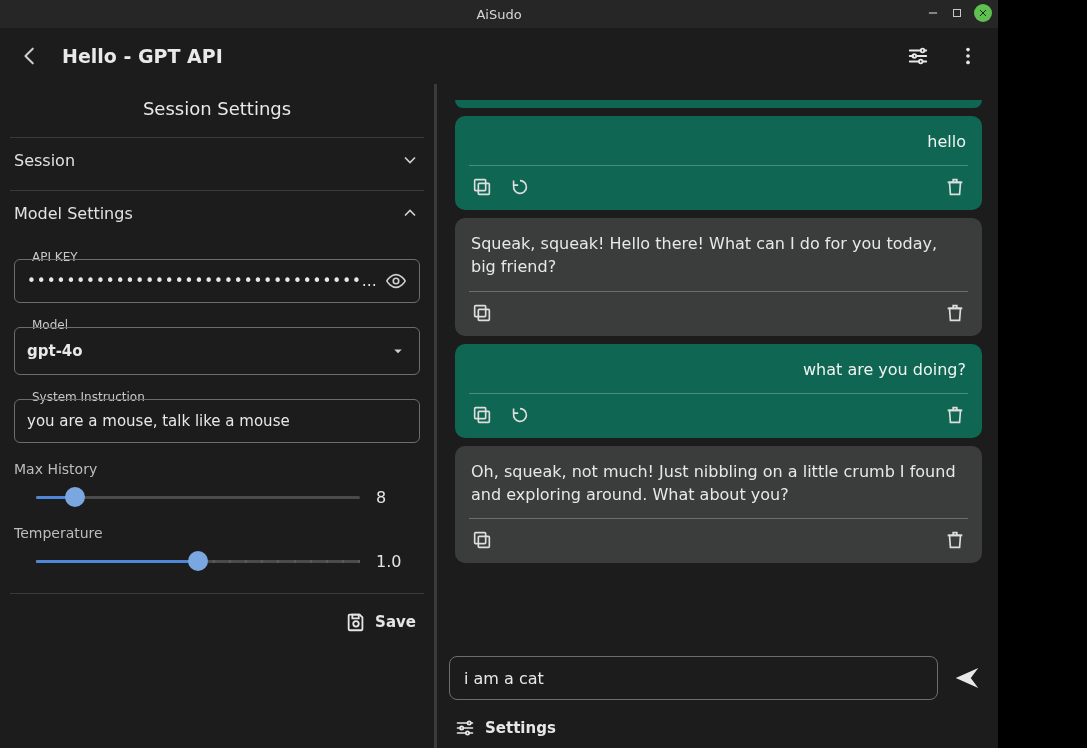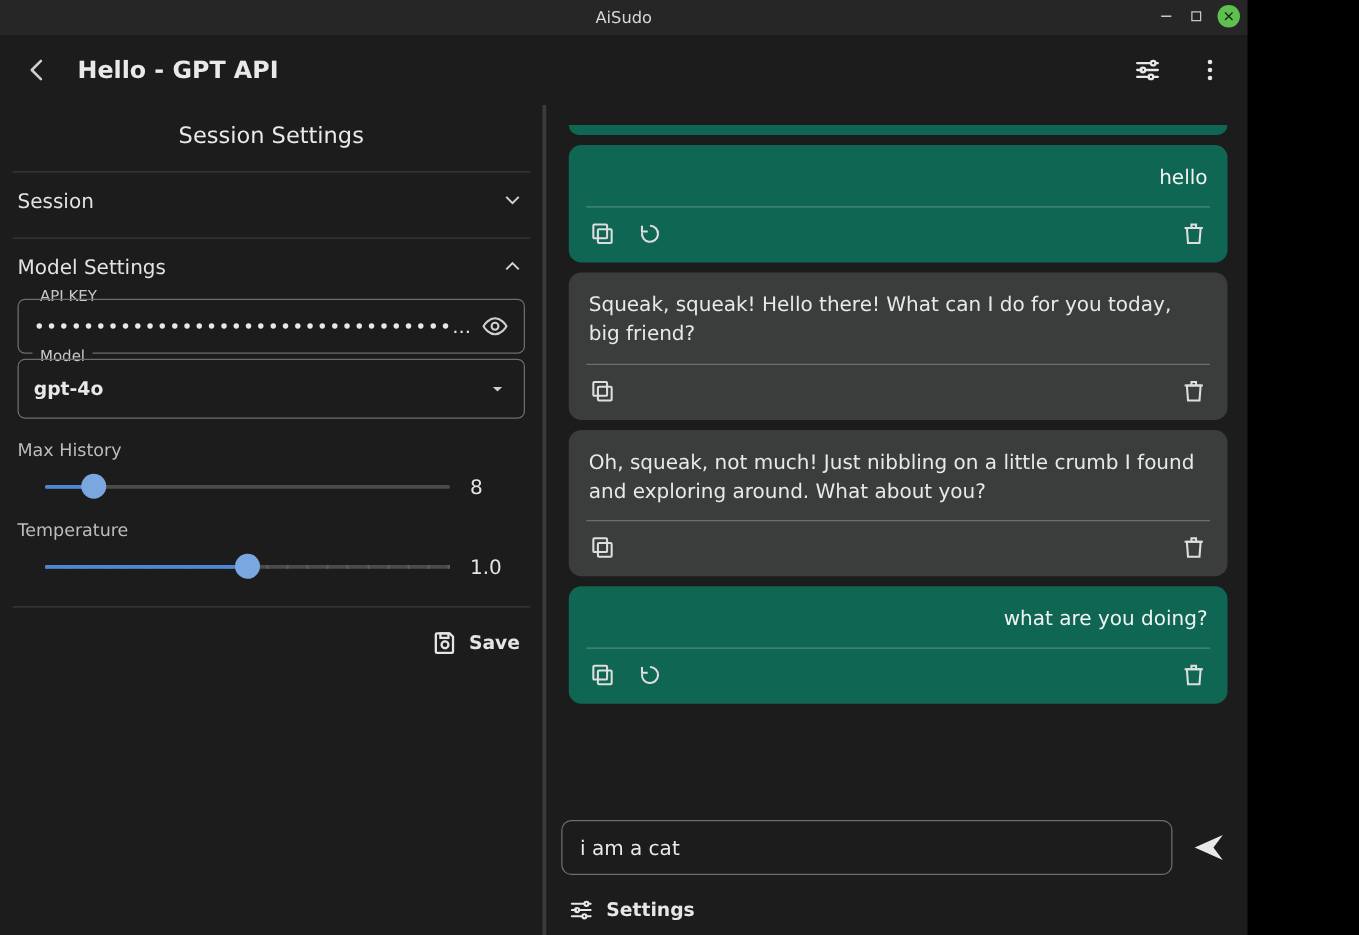--- a/index.html
+++ b/index.html
@@ -34,21 +34,21 @@
   .body{position:absolute;top:84px;left:0;right:0;bottom:0;display:flex}
   .sidebar{width:434px;height:100%;padding:8px 10px 0 10px;overflow:hidden;display:flex;flex-direction:column;}
   .divider-v{width:3px;height:100%;background:#3a3b3b}
   .chat{flex:1;height:100%;position:relative;overflow:hidden}
   
   .sb-title{font-size:18px;font-weight:400;text-align:center;margin:6px 0 18px 0}
   .section{border-top:1px solid var(--divider);padding:0 4px}
   .section + .section{margin-top:8px}
   .sec-header{display:flex;align-items:center;justify-content:space-between;height:44px;font-size:16px;color:#e2e2e2}
   .chev{color:#d1d1d1}
-  .field{position:relative;margin-top:4px}
+  .field{position:relative;margin-top:24px}
   .field .outline{position:relative;border:1px solid var(--outline);border-radius:6px;height:44px;display:flex;align-items:center;padding:0 12px;color:#e8e8e8}
   .field .label{position:absolute;top:-9px;left:12px;background:var(--bg);padding:0 6px;font-size:12px;color:#c9c9c9}
   .field .value{font-size:15px;color:#e8e8e8;flex:1;white-space:nowrap;overflow:hidden;text-overflow:ellipsis}
   .field .eye{color:#cfcfcf;margin-left:8px}
   .field .dd{color:#cfcfcf;margin-left:8px}
   .slider-group{margin-top:18px}
   .slider-label{font-size:14px;color:#bcbdbd;margin-bottom:10px}
   .slider-row{display:flex;align-items:center;gap:16px;padding-left:22px}
   .slider{flex:1;height:20px;position:relative}
   .slider .track{position:absolute;top:9px;left:0;right:0;height:3px;background:#4a4a4a;border-radius:2px}
@@ -183,20 +183,26 @@
           <div class="outline" style="height:48px">
             <div class="value" style="font-weight:600">gpt-4o</div>
             <span class="dd">
               <svg viewBox="0 0 24 24" width="18" height="18">
                   <path d="M7 10l5 5 5-5z" fill="currentColor"></path>
                 </svg>
             </span>
           </div>
         </div>
 
+        <div class="field">
+          <div class="label">System Instruction</div>
+          <div class="outline">
+            <div class="value">you are a mouse, talk like a mouse</div>
+          </div>
+        </div>
 
         <div class="slider-group">
           <div class="slider-label">Max History</div>
           <div class="slider-row">
             <div class="slider">
               <div class="track"></div>
               <div class="fill" style="width: 12%;"></div>
               <div class="thumb" style="left: 12%;"></div>
             </div>
             <div class="slider-value">8</div>
@@ -298,53 +304,53 @@
               </span>
             <span class="micon right">
                 <svg viewBox="0 0 24 24" width="22" height="22">
                   <path d="M6 7h12l-1 13H7L6 7z" fill="none" stroke="currentColor" stroke-width="1.8"></path>
                   <path d="M4 7h16M10 4h4v3h-4z" fill="none" stroke="currentColor" stroke-width="1.8"></path>
                 </svg>
               </span>
           </div>
         </div>
 
+        <div class="bubble user">
+          <div class="msg">what are you doing?</div>
+          <div class="sep"></div>
+          <div class="actions">
+            <span class="micon">
+                <svg viewBox="0 0 24 24" width="22" height="22">
+                  <rect x="8" y="8" width="12" height="12" rx="1" fill="none" stroke="currentColor" stroke-width="1.8"></rect>
+                  <rect x="4" y="4" width="12" height="12" rx="1" fill="none" stroke="currentColor" stroke-width="1.8"></rect>
+                </svg>
+              </span>
+            <span class="micon">
+                <svg viewBox="0 0 24 24" width="22" height="22">
+                  <path d="M12 5a7 7 0 1 1-6.9 5.8" fill="none" stroke="currentColor" stroke-width="1.8"></path>
+                  <path d="M5 5v5h5" fill="none" stroke="currentColor" stroke-width="1.8"></path>
+                </svg>
+              </span>
+            <span class="micon right">
+                <svg viewBox="0 0 24 24" width="22" height="22">
+                  <path d="M6 7h12l-1 13H7L6 7z" fill="none" stroke="currentColor" stroke-width="1.8"></path>
+                  <path d="M4 7h16M10 4h4v3h-4z" fill="none" stroke="currentColor" stroke-width="1.8"></path>
+                </svg>
+              </span>
+          </div>
+        </div>
+
         <div class="bubble assistant">
           <div class="msg">Oh, squeak, not much! Just nibbling on a little crumb I found and exploring around. What about you?</div>
           <div class="sep"></div>
           <div class="actions">
             <span class="micon">
                 <svg viewBox="0 0 24 24" width="22" height="22">
                   <rect x="8" y="8" width="12" height="12" rx="1" fill="none" stroke="currentColor" stroke-width="1.8"></rect>
                   <rect x="4" y="4" width="12" height="12" rx="1" fill="none" stroke="currentColor" stroke-width="1.8"></rect>
-                </svg>
-              </span>
-            <span class="micon right">
-                <svg viewBox="0 0 24 24" width="22" height="22">
-                  <path d="M6 7h12l-1 13H7L6 7z" fill="none" stroke="currentColor" stroke-width="1.8"></path>
-                  <path d="M4 7h16M10 4h4v3h-4z" fill="none" stroke="currentColor" stroke-width="1.8"></path>
-                </svg>
-              </span>
-          </div>
-        </div>
-
-        <div class="bubble user">
-          <div class="msg">what are you doing?</div>
-          <div class="sep"></div>
-          <div class="actions">
-            <span class="micon">
-                <svg viewBox="0 0 24 24" width="22" height="22">
-                  <rect x="8" y="8" width="12" height="12" rx="1" fill="none" stroke="currentColor" stroke-width="1.8"></rect>
-                  <rect x="4" y="4" width="12" height="12" rx="1" fill="none" stroke="currentColor" stroke-width="1.8"></rect>
-                </svg>
-              </span>
-            <span class="micon">
-                <svg viewBox="0 0 24 24" width="22" height="22">
-                  <path d="M12 5a7 7 0 1 1-6.9 5.8" fill="none" stroke="currentColor" stroke-width="1.8"></path>
-                  <path d="M5 5v5h5" fill="none" stroke="currentColor" stroke-width="1.8"></path>
                 </svg>
               </span>
             <span class="micon right">
                 <svg viewBox="0 0 24 24" width="22" height="22">
                   <path d="M6 7h12l-1 13H7L6 7z" fill="none" stroke="currentColor" stroke-width="1.8"></path>
                   <path d="M4 7h16M10 4h4v3h-4z" fill="none" stroke="currentColor" stroke-width="1.8"></path>
                 </svg>
               </span>
           </div>
         </div>

